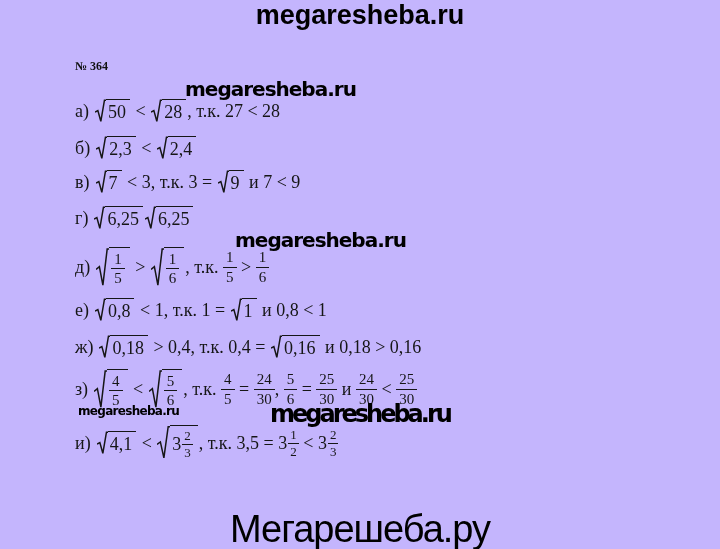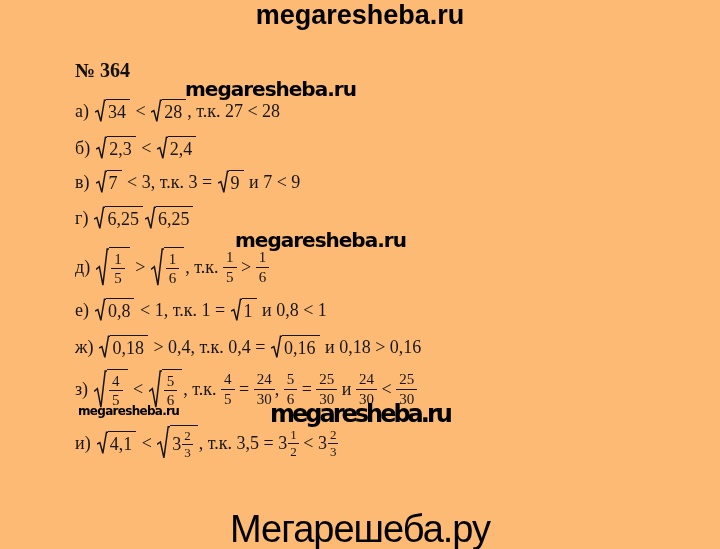--- a/index.html
+++ b/index.html
@@ -1,39 +1,39 @@
 <!DOCTYPE html>
 <html><head>
 <meta charset="utf-8">
 <style>
   * { margin:0; padding:0; box-sizing:border-box; }
   html,body { background:#ffffff; }
   body {
     width:720px; height:549px; position:relative; overflow:hidden;
     font-family:"Liberation Serif", serif; color:#161616;
   }
-  .page { position:absolute; inset:0; background:#fdba74; }
+  .page { position:absolute; inset:0; background:#c4b5fd; }
 
   
   .wm {
     position:absolute; white-space:nowrap; color:#000;
     font-family:"DejaVu Sans", sans-serif; font-weight:bold;
   }
   .wm-top   { left:0; right:0; top:0;   text-align:center; font-size:27px;
               font-family:"Liberation Sans", sans-serif; letter-spacing:0; }
   .wm-after-number { left:185px; top:77px;  font-size:20px; letter-spacing:-1px; }
   .wm-middle       { left:235px; top:228px; font-size:20px; letter-spacing:-1px; }
   .wm-lower        { left:270px; top:400px; font-size:24px; letter-spacing:-3px; }
   .wm-small        { left:78px;  top:404px; font-size:12px; letter-spacing:-0.7px; }
   .wm-bottom { left:0; right:0; top:508px; text-align:center; font-size:38px;
                font-family:"Liberation Sans", sans-serif; letter-spacing:-1px;
                font-weight:normal; position:absolute; color:#000; }
 
   .problem-number { position:absolute; left:75px; top:59px;
-                    font-weight:bold; font-size:20px; color:#111; }
+                    font-weight:bold; font-size:12px; color:#111; }
 
   
   .mline { position:absolute; left:75px; display:flex; align-items:center;
            font-size:18px; color:#161616; }
   .seg { white-space:pre; }
   .label { margin-right:5px; }
 
   .line-a  { top:96px;  height:30px; }
   .line-b  { top:133px; height:30px; }
   .line-v  { top:167px; height:30px; }
@@ -76,21 +76,21 @@
   <div class="problem-number">№ 364</div>
 
   <div class="wm wm-after-number">megaresheba.ru</div>
 
   <div class="mline line-a">
     <span class="seg label">а)</span>
     <span class="sqrt">
         <svg class="rsign" viewBox="0 0 10 20" preserveAspectRatio="none" aria-hidden="true">
           <path d="M0 11 L2.6 9.6 L5.3 18.6 L8.6 1 L10 1"></path>
         </svg>
-        <span class="rad seg">34</span>
+        <span class="rad seg">50</span>
       </span>
     <span class="seg"> &lt; </span>
     <span class="sqrt">
         <svg class="rsign" viewBox="0 0 10 20" preserveAspectRatio="none" aria-hidden="true">
           <path d="M0 11 L2.6 9.6 L5.3 18.6 L8.6 1 L10 1"></path>
         </svg>
         <span class="rad seg">28</span>
       </span>
     <span class="seg">, т.к. 27 &lt; 28</span>
   </div>

